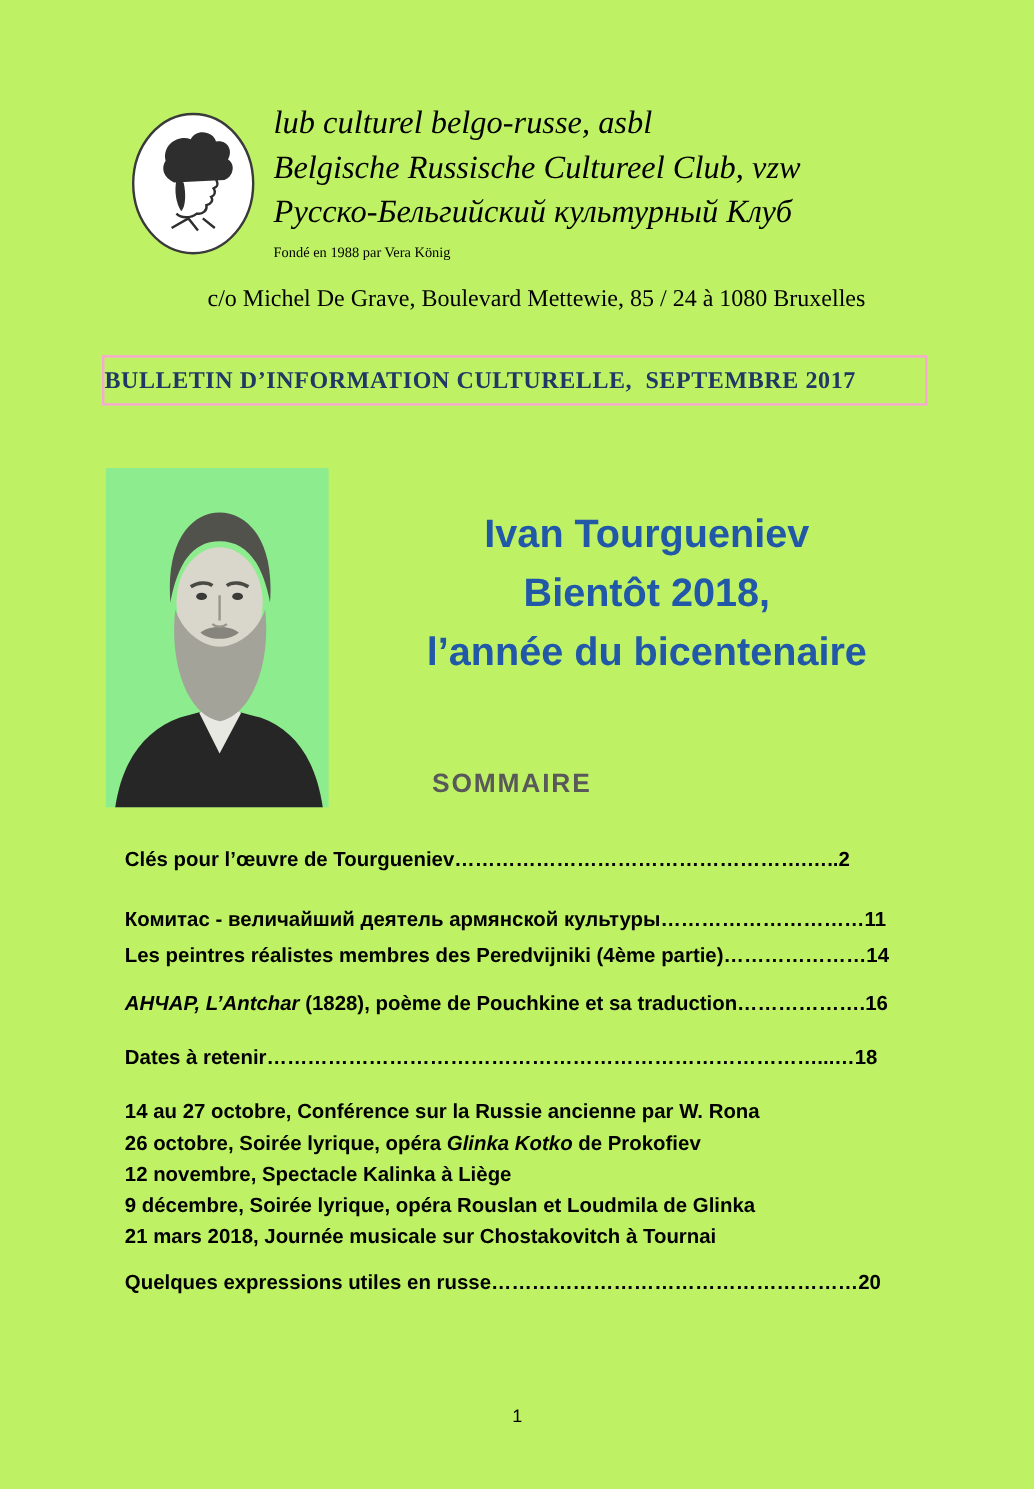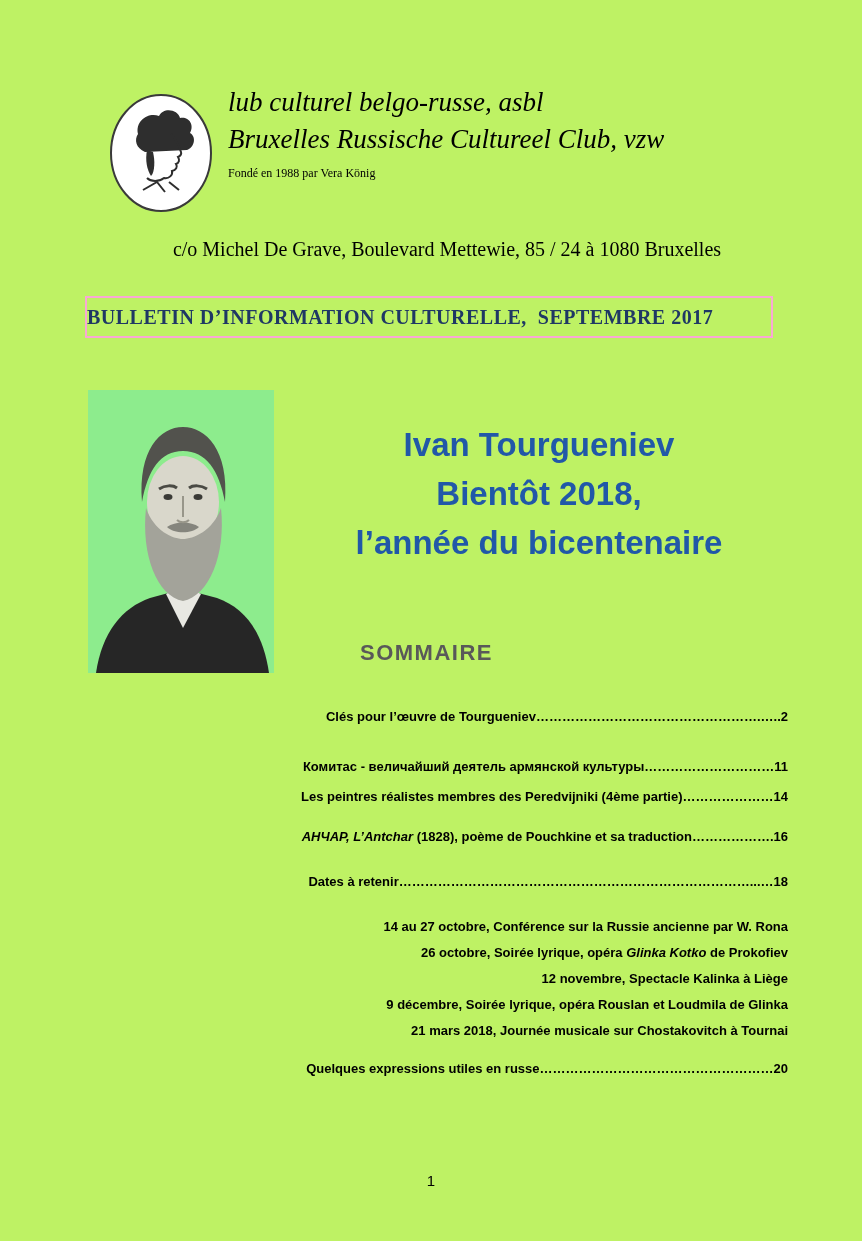--- a/index.html
+++ b/index.html
@@ -89,27 +89,26 @@
     font-family: "Liberation Sans", sans-serif;
     font-weight: bold;
     font-size: 22px;
     letter-spacing: 1.5px;
     color: #595959;
   }
 
   
   .toc {
     position: absolute;
-    left: 88px; top: 706px;
+    left: 104px; top: 706px;
     width: 700px;
     font-family: "Liberation Sans", sans-serif;
     font-weight: bold;
-    font-size: 13px;
+    font-size: 17px;
     color: #000;
-    text-align: right;
   }
   .toc-row { line-height: 22px; white-space: nowrap; }
   .it { font-style: italic; }
   .mb28 { margin-bottom: 28px; }
   .mb23 { margin-bottom: 23px; }
   .mb18 { margin-bottom: 18px; }
   .mb16 { margin-bottom: 16px; }
   .mb8  { margin-bottom: 8px; }
   .mb4  { margin-bottom: 4px; }
 
@@ -131,21 +130,22 @@
       <ellipse cx="53" cy="61" rx="50" ry="58" fill="#ffffff" stroke="#3a3a3a" stroke-width="2"></ellipse>
       <path d="M30,42 C27,29 40,20 51,24 C55,15 70,17 72,26 C80,24 87,32 82,41 C89,45 86,56 79,58 L37,60 C28,56 26,48 30,42 Z" fill="#2e2e2e"></path>
       <path d="M63,42 C69,48 71,54 73,60 C74,63 72,64 70,65 C72,68 71,71 68,72 C70,75 68,78 64,79 C65,83 61,87 56,86 C51,90 43,90 39,86" fill="none" stroke="#2e2e2e" stroke-width="2"></path>
       <path d="M39,58 C37,68 39,78 43,84 C47,80 47,68 45,60 Z" fill="#2e2e2e"></path>
       <path d="M35,98 L49,90 L57,100 M61,90 L71,98" stroke="#2e2e2e" stroke-width="2" fill="none"></path>
     </svg>
   </div>
 
   <div class="club-names">
     <div class="club-line">lub culturel belgo-russe, asbl</div>
-    <div class="club-line">Bruxelles Russische Cultureel Club, vzw</div>
+    <div class="club-line">Belgische Russische Cultureel Club, vzw</div>
+    <div class="club-line">Русско-Бельгийский культурный Клуб</div>
     <div class="founded-line">Fondé en 1988 par Vera König</div>
   </div>
 
   <div class="address-line">c/o Michel De Grave, Boulevard Mettewie, 85 / 24 à 1080 Bruxelles</div>
 
   <div class="bulletin-banner">
     <span class="bulletin-title">BULLETIN D’INFORMATION CULTURELLE,  SEPTEMBRE 2017</span>
   </div>
 
   <div class="portrait">

